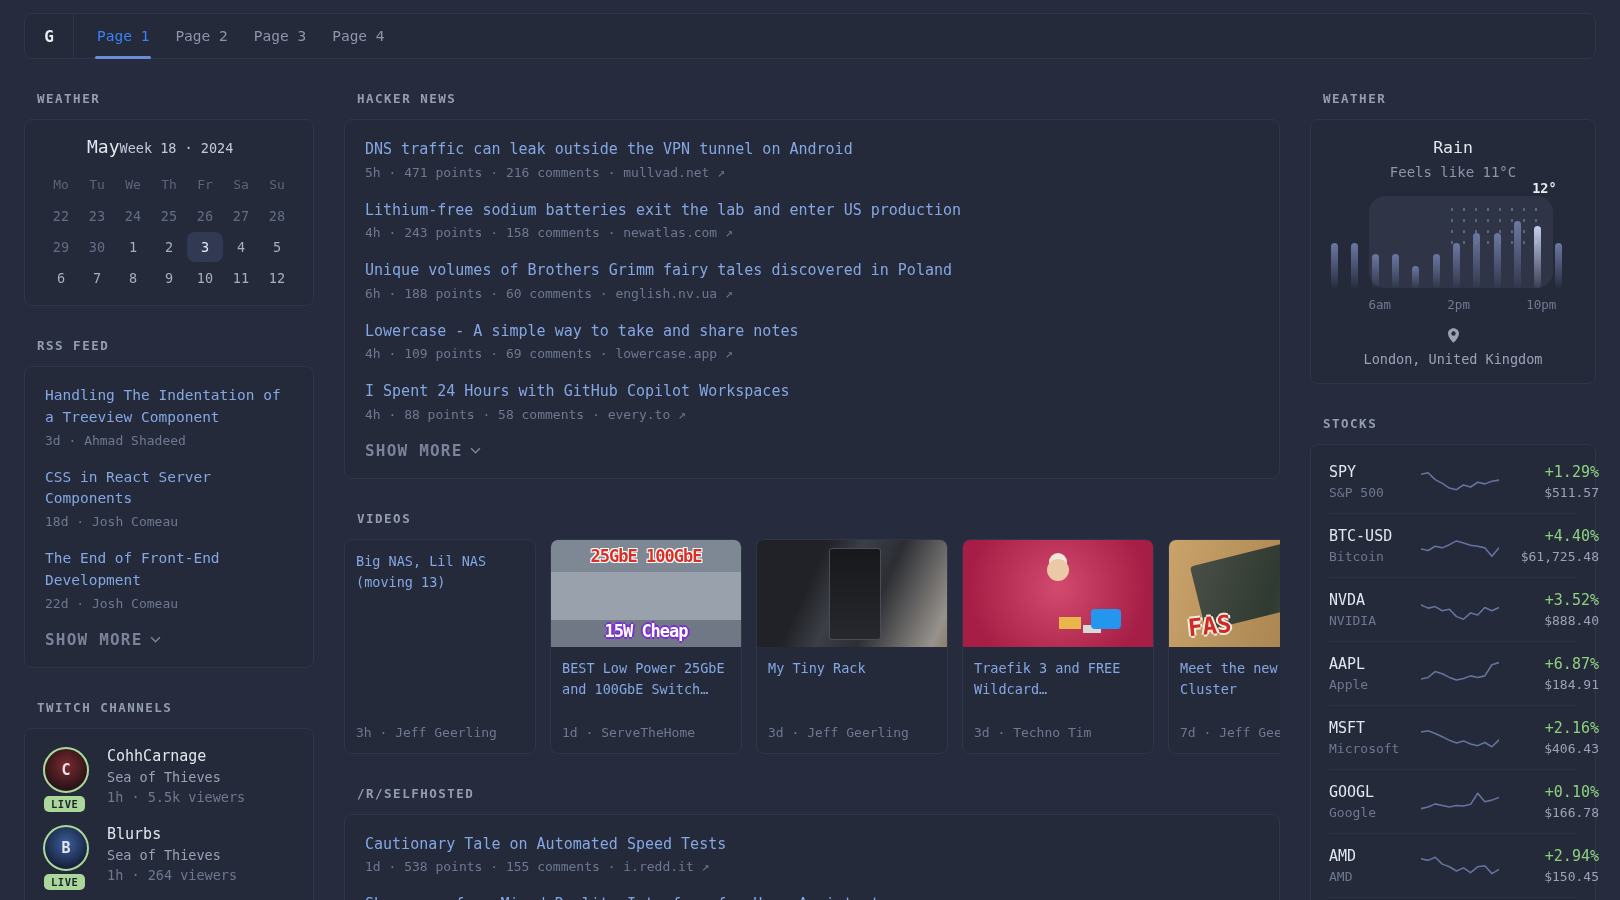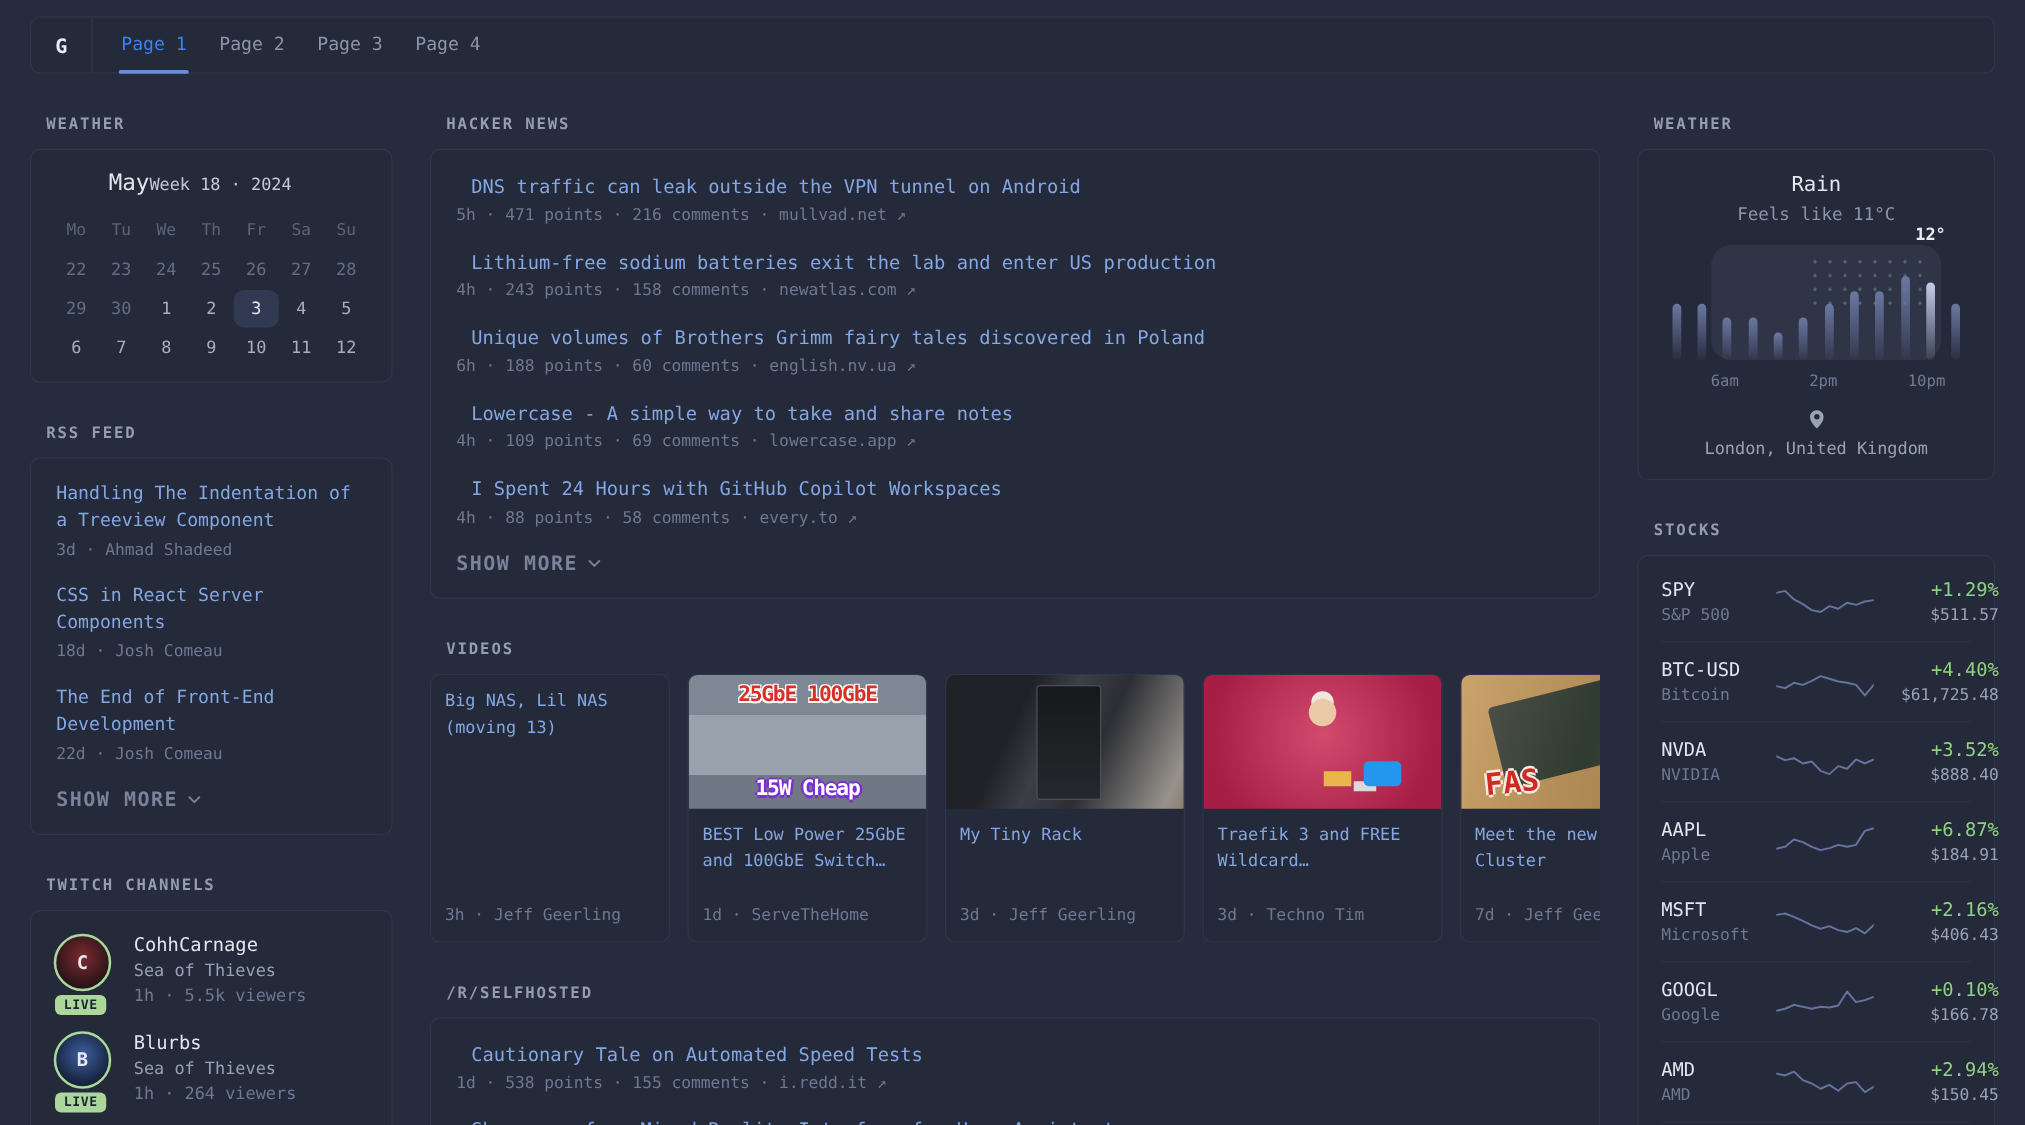--- a/index.html
+++ b/index.html
@@ -52,21 +52,21 @@
   .cal-wd{color:#5c6479;padding:8px 0;font-size:13px;}
   .cal-day{color:#a6aec2;padding:7px 0;border-radius:8px;}
   .cal-day.muted{color:#646d86;}
   .cal-day.today{background:#313a52;color:#e5e9f0;}
 
   
   .feed-card{padding:18px 20px;}
   .feed-item{margin-bottom:19px;}
   .feed-item:last-of-type{margin-bottom:0;}
   .feed-title{color:#84a7e3;font-size:14.5px;line-height:1.5;cursor:pointer;}
-  .hn .feed-title{font-size:15px;margin-left:12px;}
+  .hn .feed-title{font-size:15px;}
   .feed-meta{color:#6e7890;font-size:13px;margin-top:4px;}
   .show-more{
     margin-top:16px;color:#7a8399;font-size:16px;font-weight:bold;
     letter-spacing:1.2px;display:flex;align-items:center;gap:7px;cursor:pointer;
   }
   .chev{width:11px;height:7px;}
 
   
   .twitch-card{padding:18px;}
   .tw-row{display:flex;gap:16px;margin-bottom:20px;}
@@ -135,21 +135,21 @@
   .rain-zone{
     position:absolute;left:15.5%;width:75.5%;top:-6px;bottom:24px;
     background:rgba(150,160,190,0.10);border-radius:16px;
   }
   .rain-zone::after{
     content:"";position:absolute;right:10px;left:42%;top:8px;height:48%;
     background-image:radial-gradient(rgba(130,195,195,0.38) 1.3px,transparent 1.4px);
     background-size:12px 11px;
   }
   .w-bars{position:absolute;left:0;right:0;top:0;bottom:24px;display:flex;}
-  .w-slot{flex:1;position:relative;display:flex;align-items:flex-end;justify-content:center;}
+  .w-slot{flex:1;position:relative;display:flex;align-items:flex-end;justify-content:flex-start;}
   .w-bar{width:7px;border-radius:4px;
     background:linear-gradient(#6c78a3 0%,rgba(108,120,163,0.05) 100%);}
   .w-bar.hl{background:linear-gradient(#c6cdeb 0%,rgba(198,205,235,0.08) 100%);}
   .w-peak{position:absolute;top:-22px;left:50%;transform:translateX(-50%);
     font-size:13.5px;font-weight:bold;color:#e9ecf3;white-space:nowrap;}
   .w-hours{position:absolute;left:0;right:0;bottom:0;display:flex;}
   .w-hour{flex:1;text-align:center;font-size:12.5px;color:#707a93;}
   .w-loc{margin-top:16px;display:flex;align-items:center;justify-content:center;gap:8px;
     color:#9aa2b6;font-size:13.5px;flex-direction:column;}
   .pin{width:11px;height:15px;fill:#9aa2b6;flex:none;}

